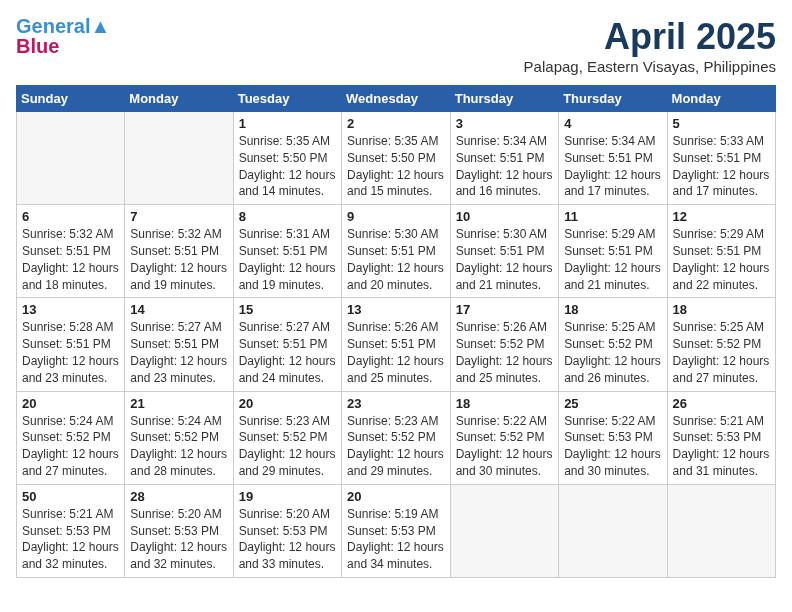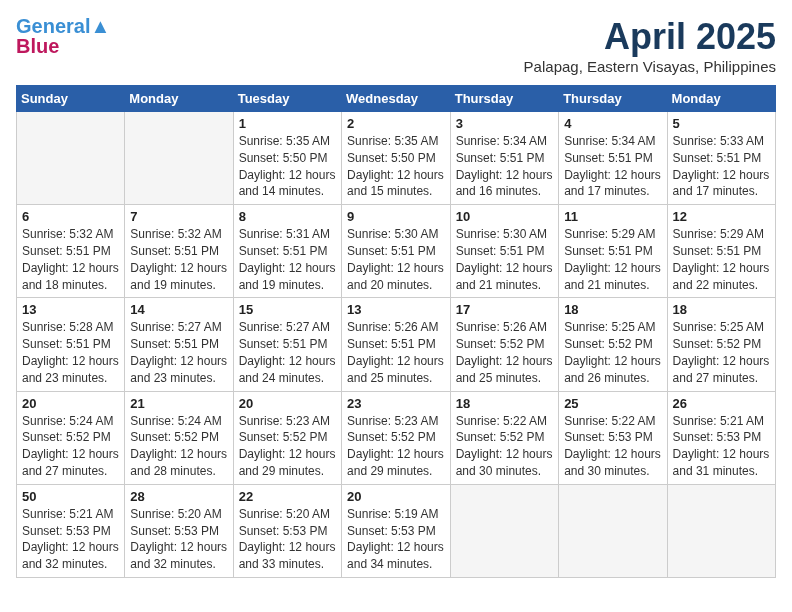--- a/index.html
+++ b/index.html
@@ -232,21 +232,21 @@
       <tr>
         <td>
           <span class="day-num">50</span>
           <div class="day-info">Sunrise: 5:21 AM<br>Sunset: 5:53 PM<br>Daylight: 12 hours and 32 minutes.</div>
         </td>
         <td>
           <span class="day-num">28</span>
           <div class="day-info">Sunrise: 5:20 AM<br>Sunset: 5:53 PM<br>Daylight: 12 hours and 32 minutes.</div>
         </td>
         <td>
-          <span class="day-num">22</span>
+          <span class="day-num">19</span>
           <div class="day-info">Sunrise: 5:20 AM<br>Sunset: 5:53 PM<br>Daylight: 12 hours and 33 minutes.</div>
         </td>
         <td>
           <span class="day-num">20</span>
           <div class="day-info">Sunrise: 5:19 AM<br>Sunset: 5:53 PM<br>Daylight: 12 hours and 34 minutes.</div>
         </td>
         <td class="empty"></td>
         <td class="empty"></td>
         <td class="empty"></td>
       </tr>

